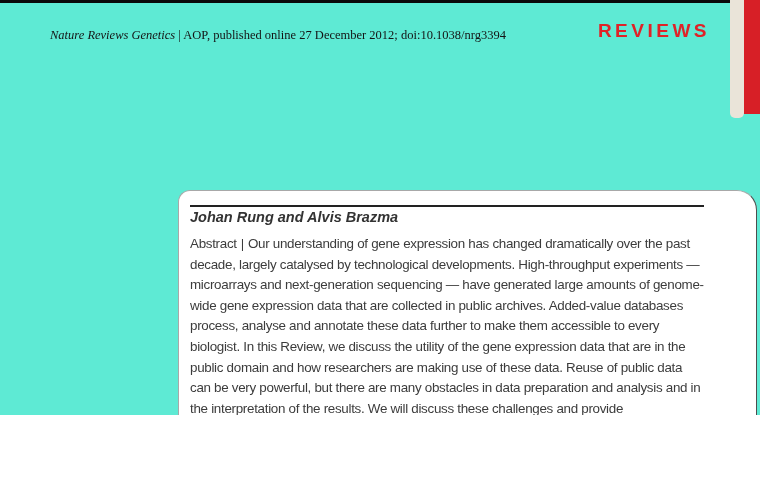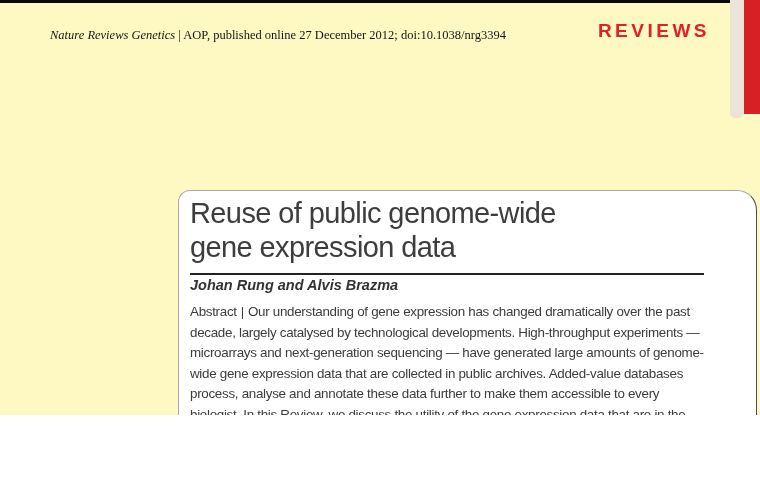--- a/index.html
+++ b/index.html
@@ -5,21 +5,21 @@
   html, body {
     margin: 0;
     padding: 0;
     background: #ffffff;
   }
   .canvas {
     position: relative;
     width: 760px;
     height: 415px;
     overflow: hidden;
-    background: #fef9c3;
+    background: #5eead4;
     font-family: "Liberation Sans", sans-serif;
   }
 
   
   .top-rule {
     position: absolute;
     left: 0; top: 0;
     width: 731px; height: 3px;
     background: #0a0a0a;
   }
@@ -121,24 +121,20 @@
   <div class="red-bar" style="background: rgb(215, 31, 38);"></div>
 
   <div class="header">
     <span class="journal">Nature Reviews Genetics</span>
     <span class="citation">| AOP, published online 27 December 2012; doi:10.1038/nrg3394</span>
   </div>
 
   <div class="reviews-label" style="color: rgb(224, 34, 39);">REVIEWS</div>
 
   <div class="article-box">
-    <div class="article-title">
-      <div>Reuse of public genome-wide</div>
-      <div>gene expression data</div>
-    </div>
 
     <div class="title-rule"></div>
 
     <div class="authors">Johan Rung and Alvis Brazma</div>
 
     <div class="abstract">
       <span>Abstract</span><span class="sep">|</span><span>Our understanding of gene expression has changed dramatically over the past decade, largely catalysed by technological developments. High-throughput experiments — microarrays and next-generation sequencing — have generated large amounts of genome-wide gene expression data that are collected in public archives. Added-value databases process, analyse and annotate these data further to make them accessible to every biologist. In this Review, we discuss the utility of the gene expression data that are in the public domain and how researchers are making use of these data. Reuse of public data can be very powerful, but there are many obstacles in data preparation and analysis and in the interpretation of the results. We will discuss these challenges and provide recommendations that we believe can improve the utility of such data.</span>
     </div>
   </div>
 

